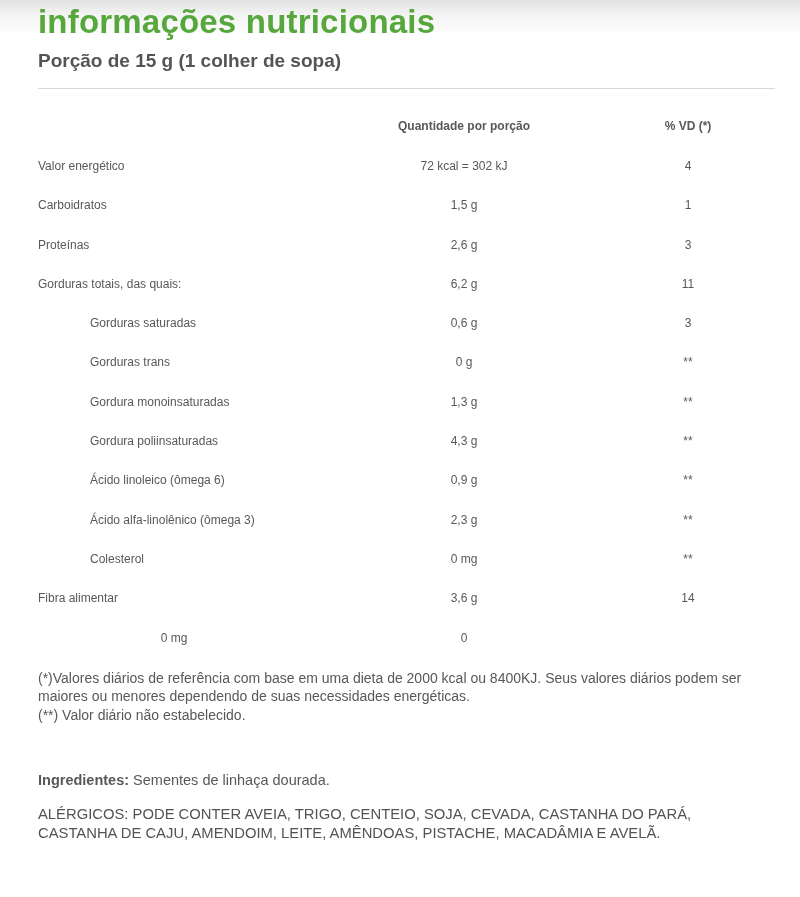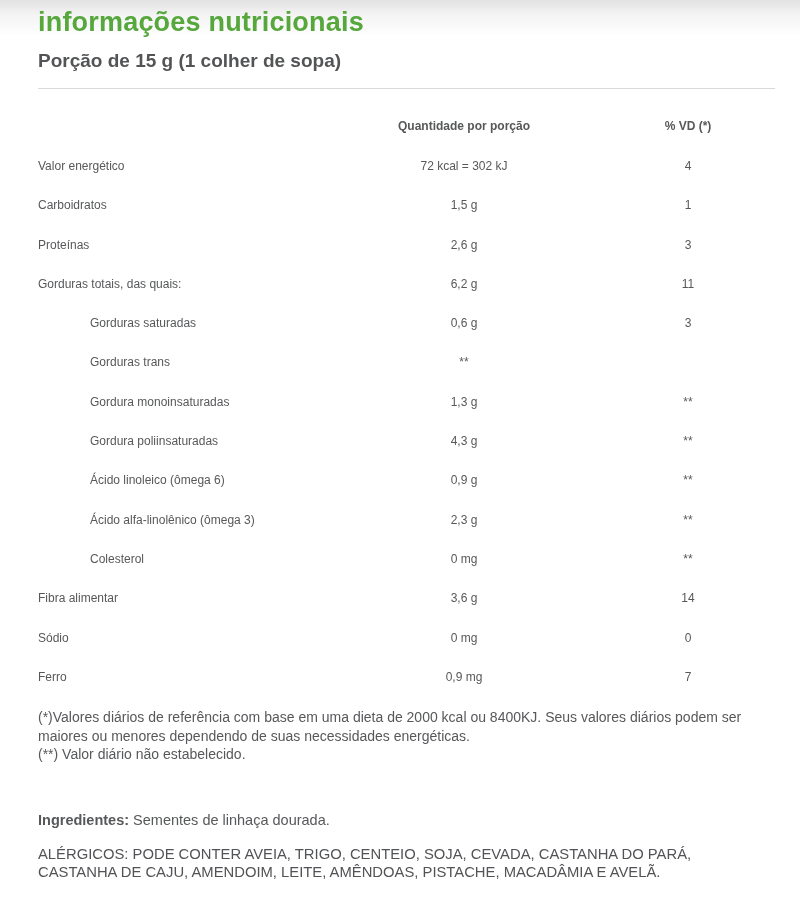--- a/index.html
+++ b/index.html
@@ -18,21 +18,21 @@
     background-size: 100% 36px;
     font-family: "Liberation Sans", "DejaVu Sans", sans-serif;
     color: #57585a;
     overflow: hidden;
     box-sizing: border-box;
     padding: 0 25px 0 38px;
   }
   .page-title {
     margin: 0;
     padding-top: 7px;
-    font-size: 27px;
+    font-size: 33px;
     line-height: 30px;
     font-weight: 700;
     letter-spacing: 0.2px;
     color: #56a73c;
   }
   .serving-size {
     margin-top: 16px;
     font-size: 19px;
     line-height: 16px;
     font-weight: 600;
@@ -143,20 +143,21 @@
       </div>
 
       <div class="nutri-row body-row">
         <div class="cell label indent">Gorduras saturadas</div>
         <div class="cell qty">0,6 g</div>
         <div class="cell vd">3</div>
       </div>
 
       <div class="nutri-row body-row">
         <div class="cell label indent">Gorduras trans</div>
+        <div class="cell qty">0 g</div>
         <div class="cell vd">**</div>
       </div>
 
       <div class="nutri-row body-row">
         <div class="cell label indent">Gordura monoinsaturadas</div>
         <div class="cell qty">1,3 g</div>
         <div class="cell vd">**</div>
       </div>
 
       <div class="nutri-row body-row">
@@ -183,30 +184,24 @@
         <div class="cell vd">**</div>
       </div>
 
       <div class="nutri-row body-row">
         <div class="cell label">Fibra alimentar</div>
         <div class="cell qty">3,6 g</div>
         <div class="cell vd">14</div>
       </div>
 
       <div class="nutri-row body-row">
-        <div class="cell label">Sódio</div>
         <div class="cell qty">0 mg</div>
         <div class="cell vd">0</div>
       </div>
 
-      <div class="nutri-row body-row">
-        <div class="cell label">Ferro</div>
-        <div class="cell qty">0,9 mg</div>
-        <div class="cell vd">7</div>
-      </div>
     </div>
 
   </div>
 
   <div class="footnotes">
     <p>(*)Valores diários de referência com base em uma dieta de 2000 kcal ou 8400KJ. Seus valores diários podem ser maiores ou menores dependendo de suas necessidades energéticas.</p>
     <p>(**) Valor diário não estabelecido.</p>
   </div>
 
   <div class="ingredients">

